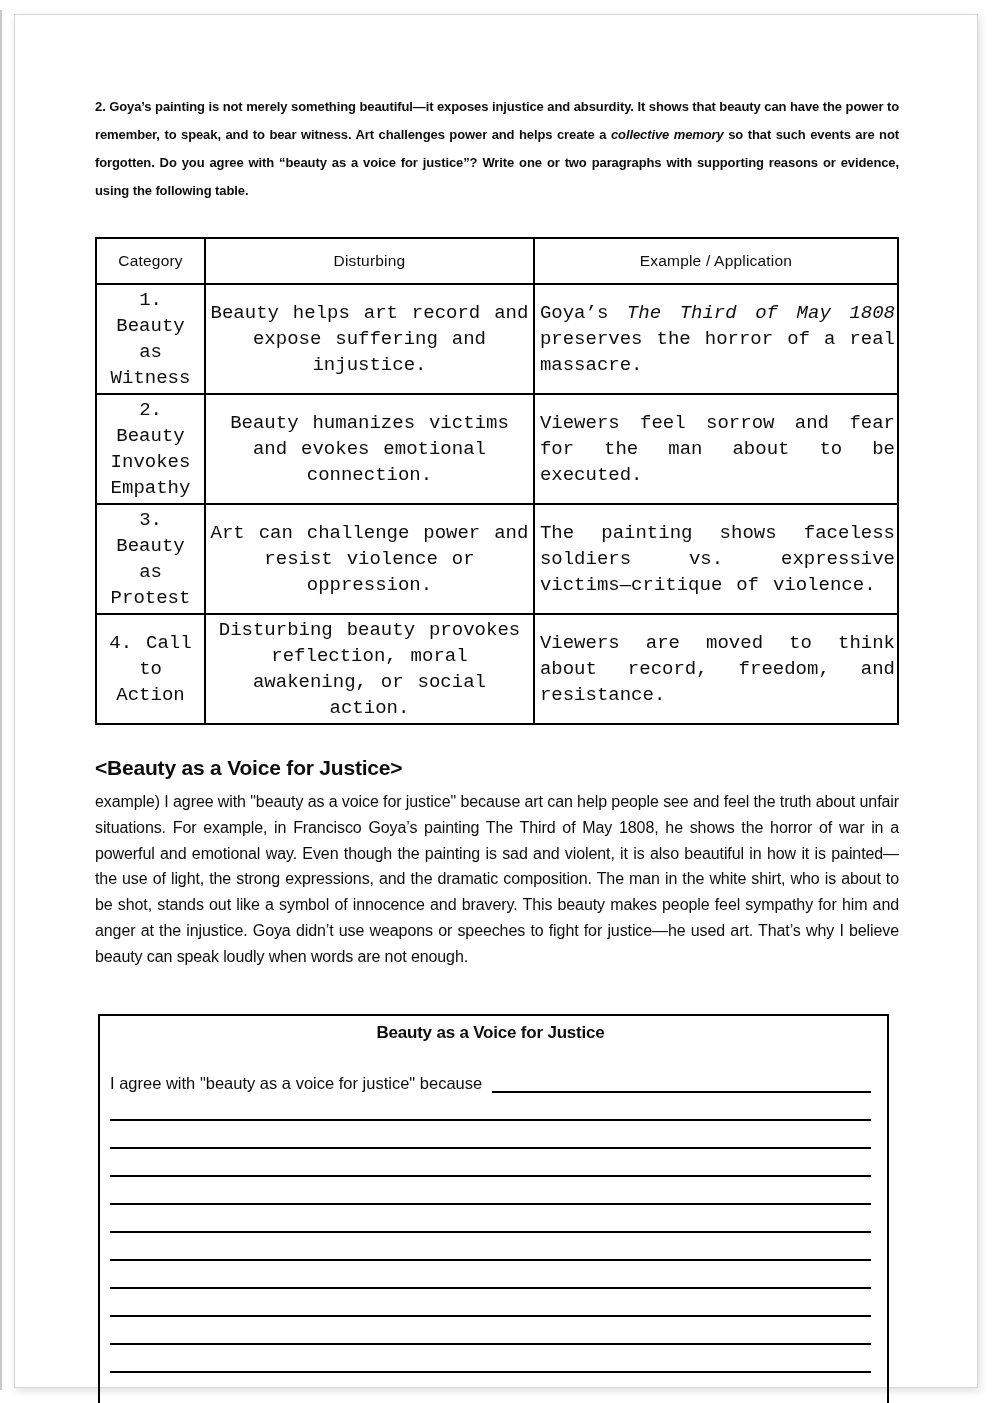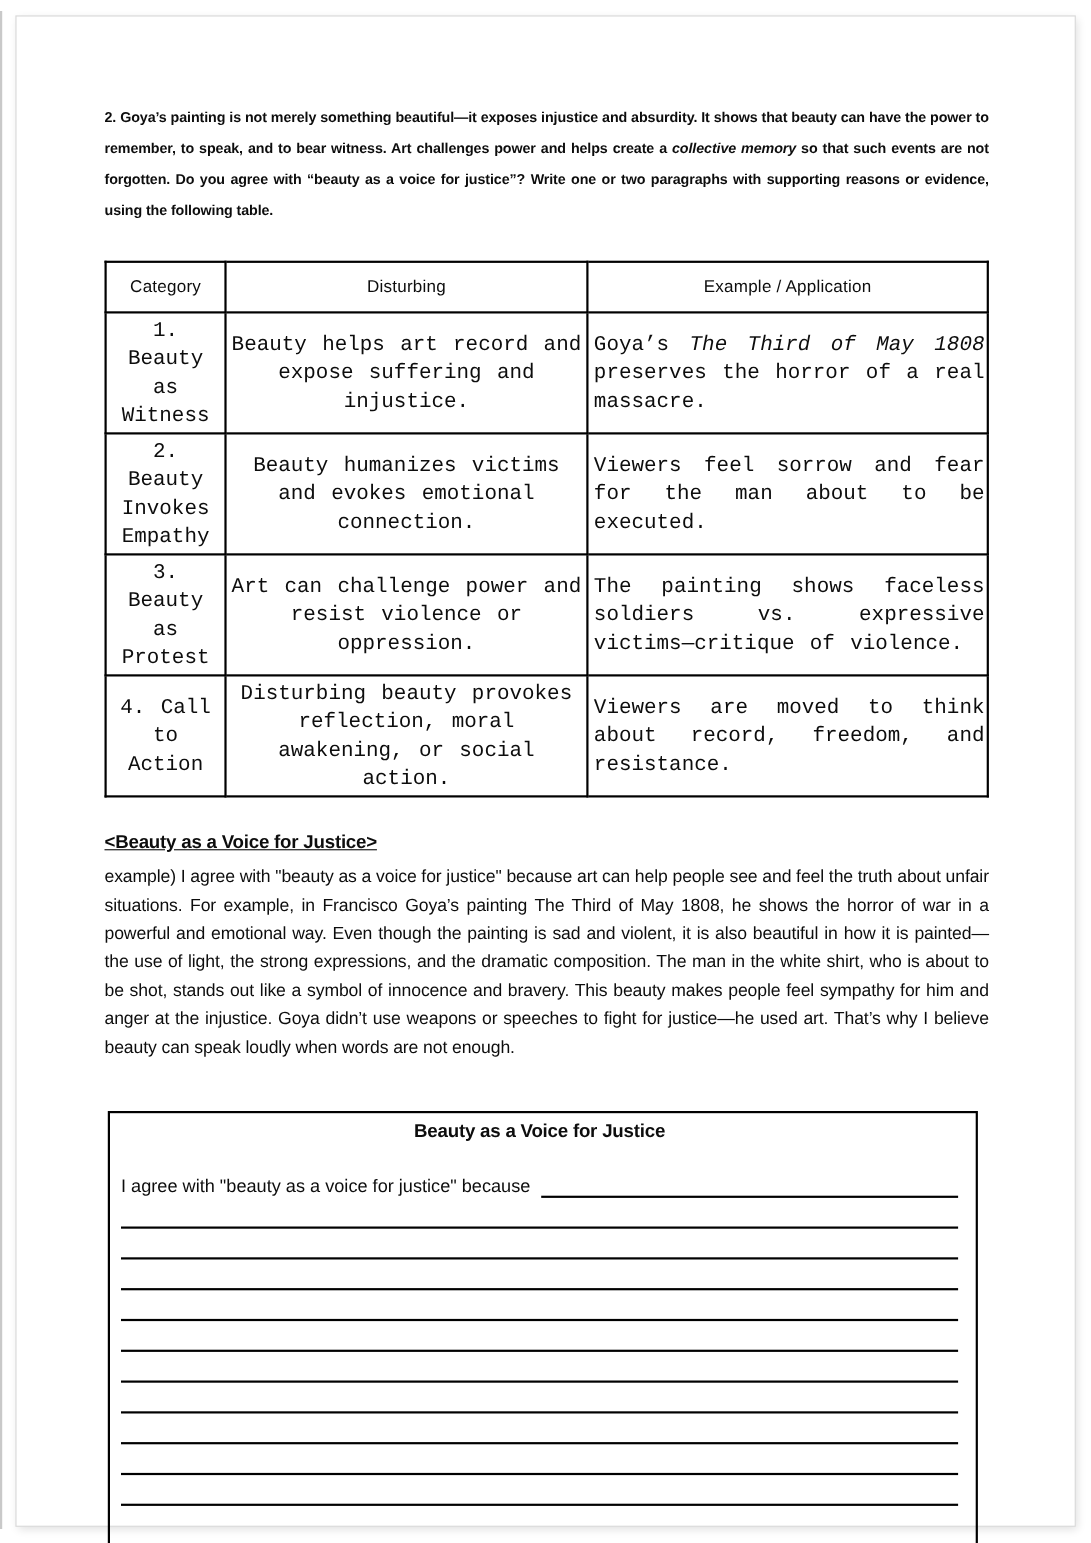--- a/index.html
+++ b/index.html
@@ -72,24 +72,23 @@
   td.expl { text-align: center; }
   td.ex   { text-align: justify; padding: 2px 2px 2px 5px; }
   tbody tr:nth-child(1) { height: 46px; }
   tbody tr:nth-child(2) { height: 77px; }
   tbody tr:nth-child(3) { height: 74px; padding-left: 32px; }
   tbody tr:nth-child(4) { height: 60px; }
 
   
   .sec-heading {
     margin: 31px 0 0 0;
-    font-size: 17px;
+    font-size: 21px;
     font-weight: 700;
     letter-spacing: -0.2px;
-    text-decoration: underline;
   }
   .example {
     margin: 9px 0 0 0;
     font-size: 16px;
     line-height: 25.8px;
     text-align: justify;
     letter-spacing: -0.1px;
   }
 
   

